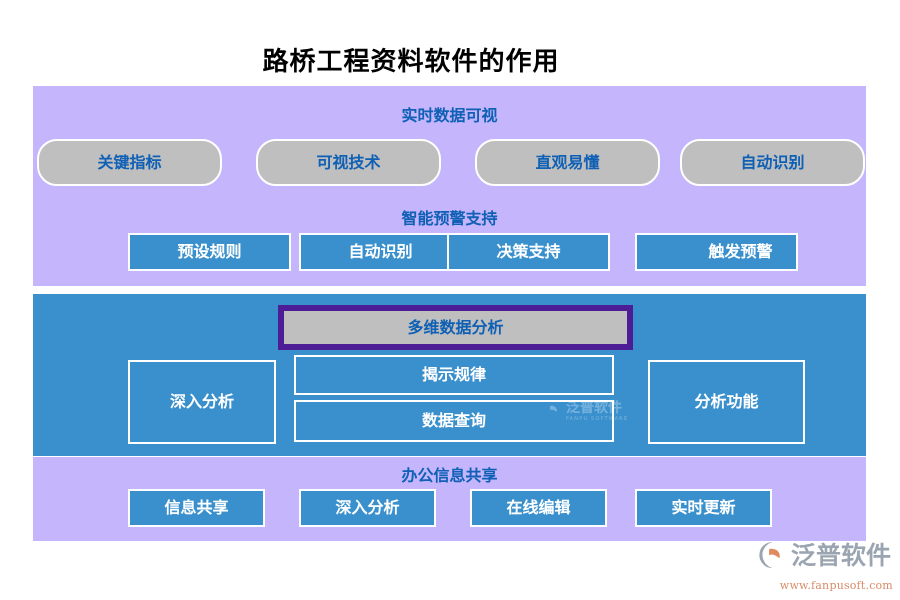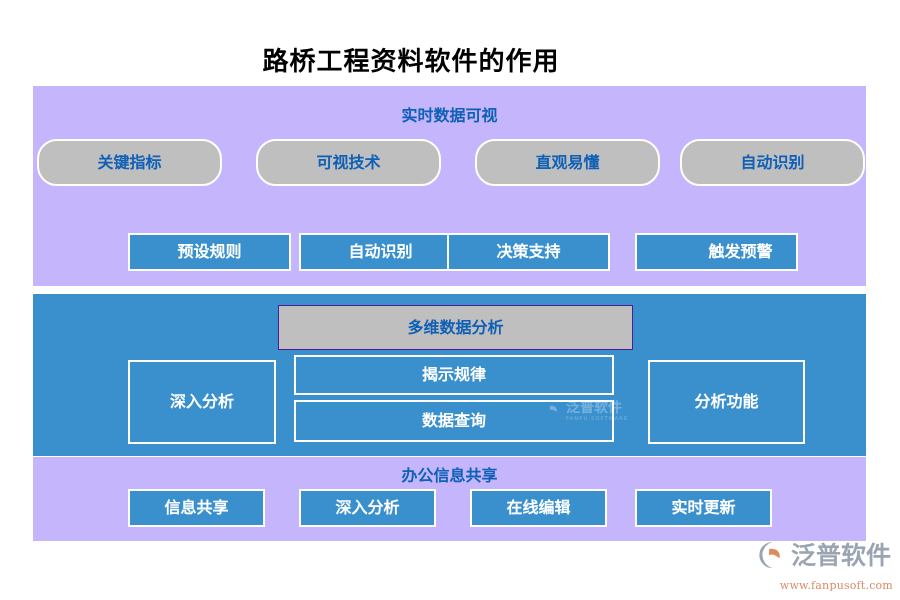--- a/index.html
+++ b/index.html
@@ -93,21 +93,21 @@
   }
   
   .node-outline {
     background: transparent;
     border: 2px solid #ffffff;
     color: #ffffff;
   }
   
   .node-gray-on-blue {
     background: #bfbfbf;
-    border: 1px solid #4c1d95;
+    border: 6px solid #4c1d95;
     color: #1061b5;
   }
 
   
   .row-visual .node { top: 53px; height: 47px; width: 185px; border-radius: 20px; }
   .row-visual .n0 { left: 4px;   }
   .row-visual .n1 { left: 223px; }
   .row-visual .n2 { left: 442px; }
   .row-visual .n3 { left: 647px; }
 
@@ -222,20 +222,21 @@
     <div class="band-heading">实时数据可视</div>
 
     <div class="node node-gray n0">关键指标</div>
     <div class="node node-gray n1">可视技术</div>
     <div class="node node-gray n2">直观易懂</div>
     <div class="node node-gray n3">自动识别</div>
   </div>
 
   <div class="band band-gray row-warning" id="band-warning">
 
+    <div class="band-heading">智能预警支持</div>
 
     <div class="node node-blue n0">预设规则</div>
     <div class="node node-blue n1">自动识别</div>
     <div class="node node-blue n2">决策支持</div>
     <div class="node node-blue n3">触发预警</div>
   </div>
 
   <div class="band band-blue" id="band-analysis">
 
     <div class="node node-gray-on-blue" id="node-multi-dim">多维数据分析</div>

